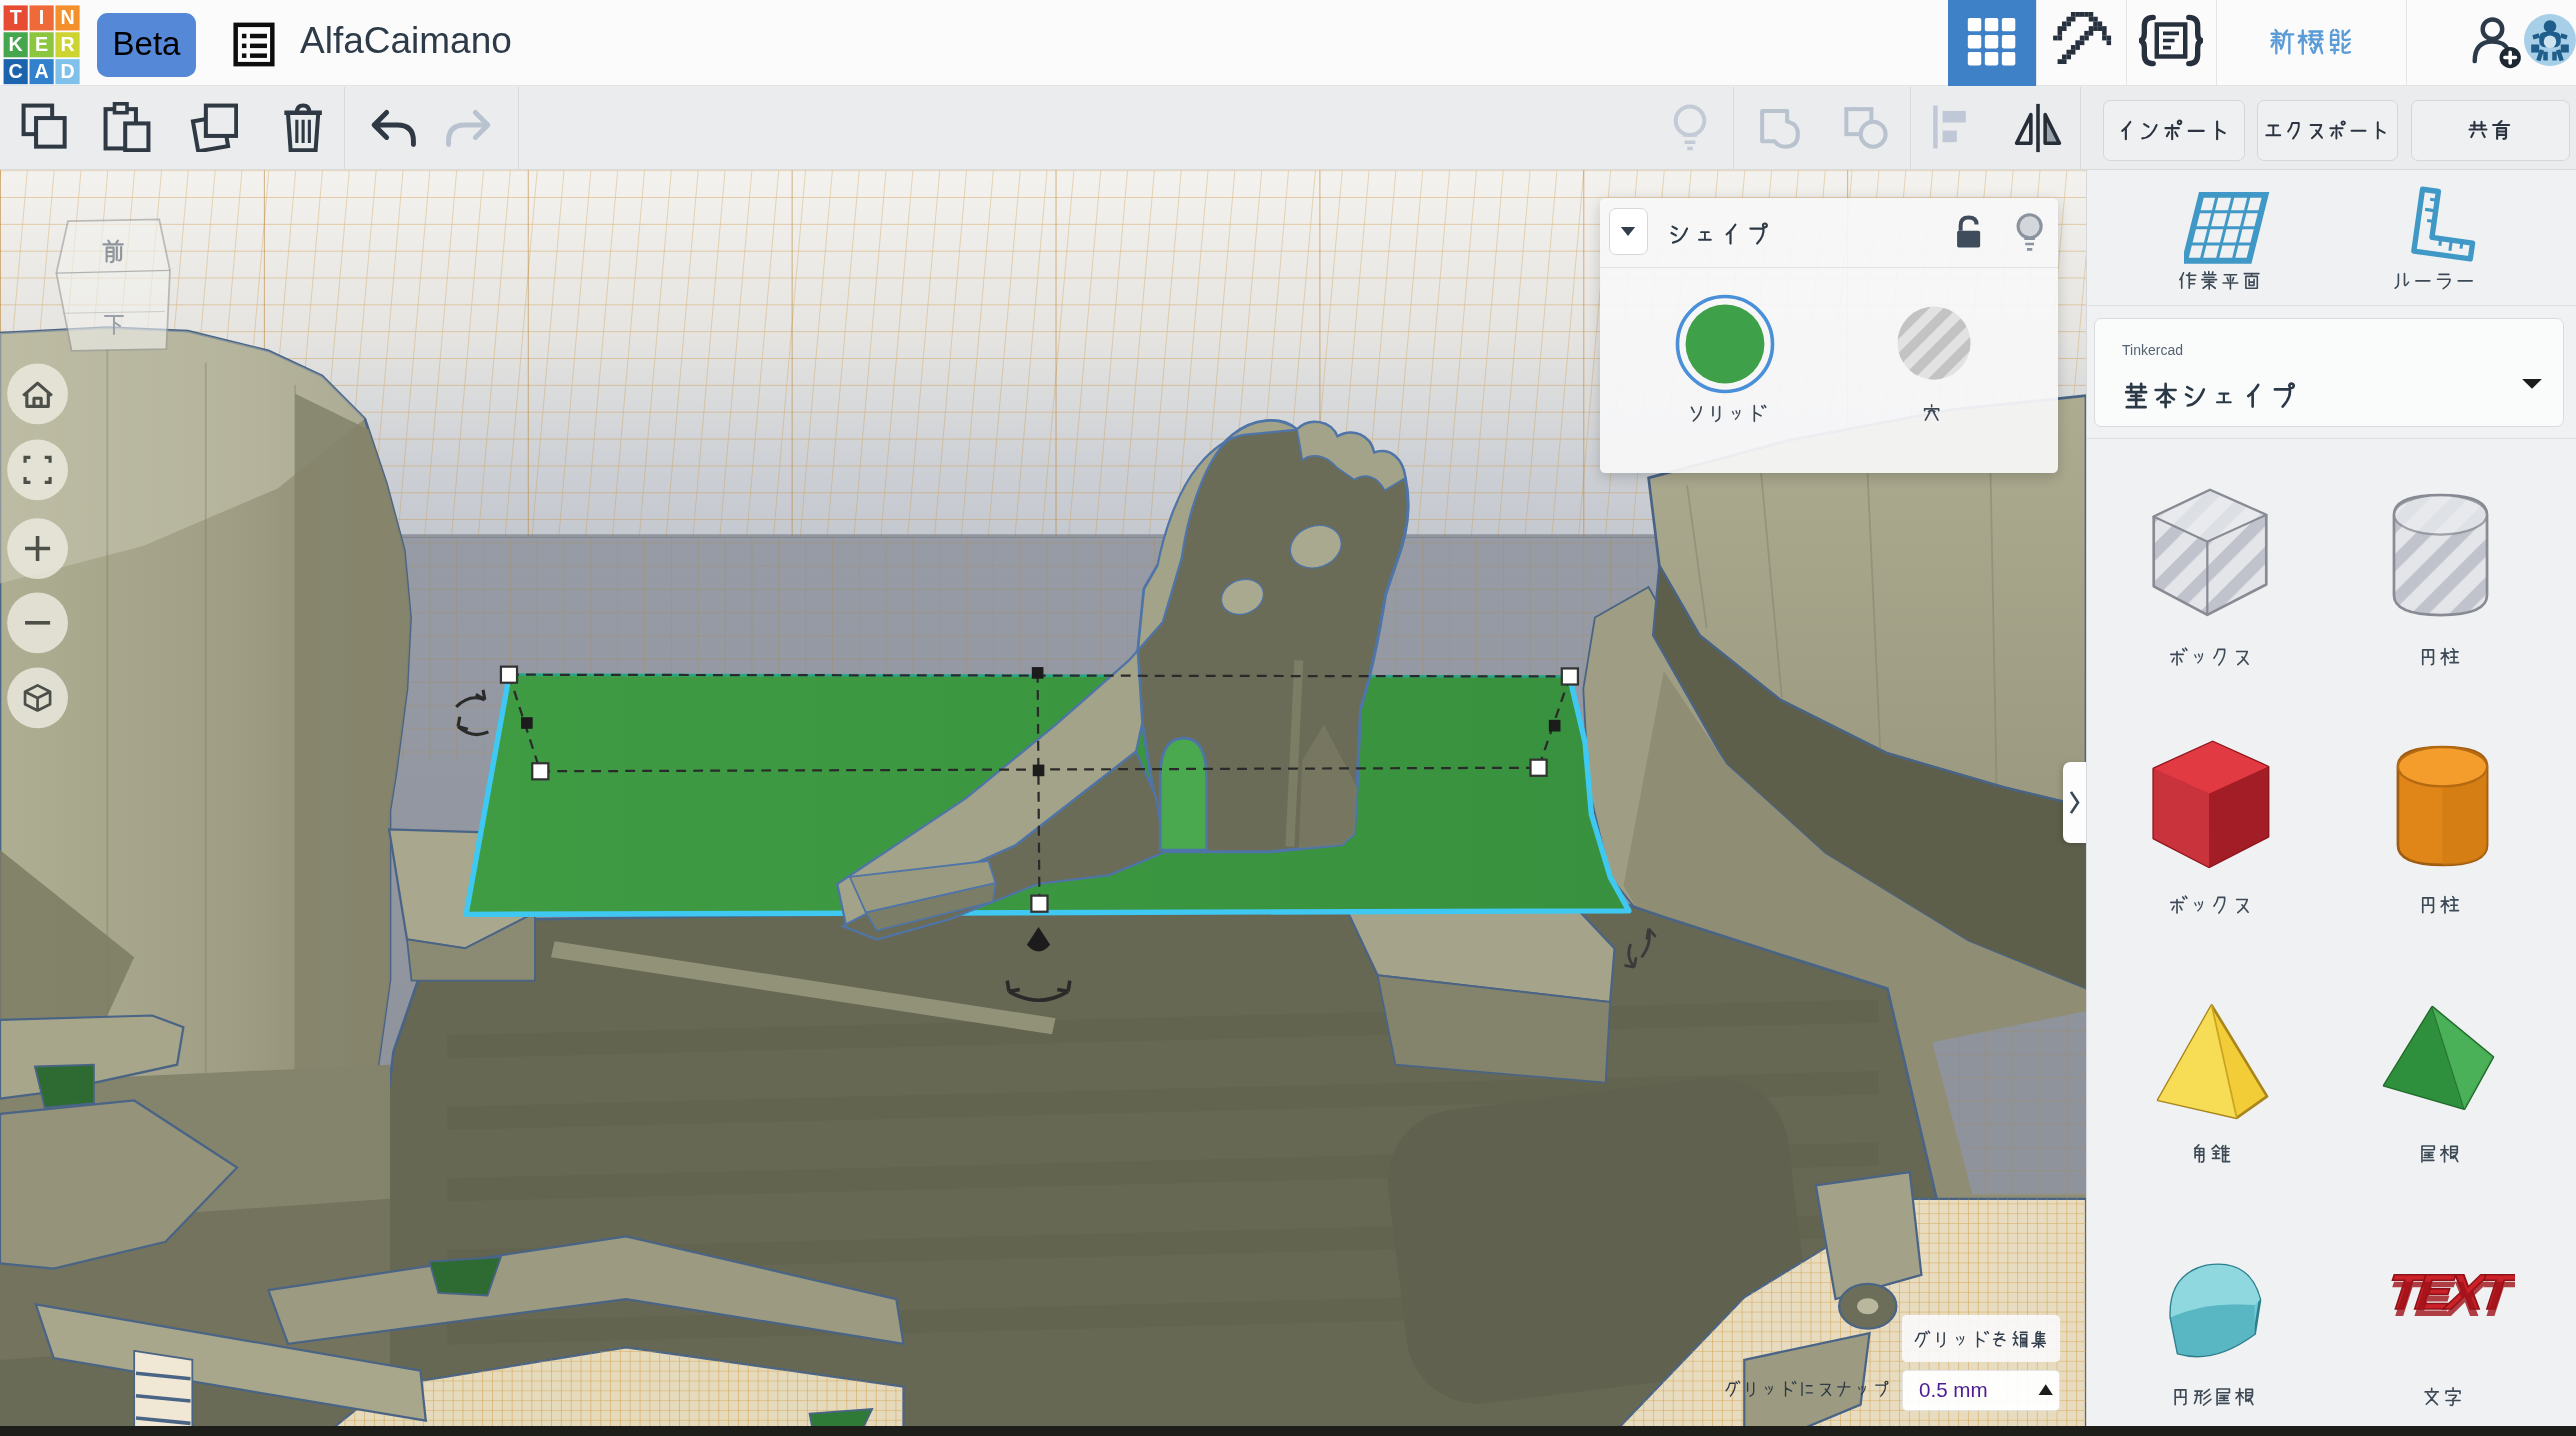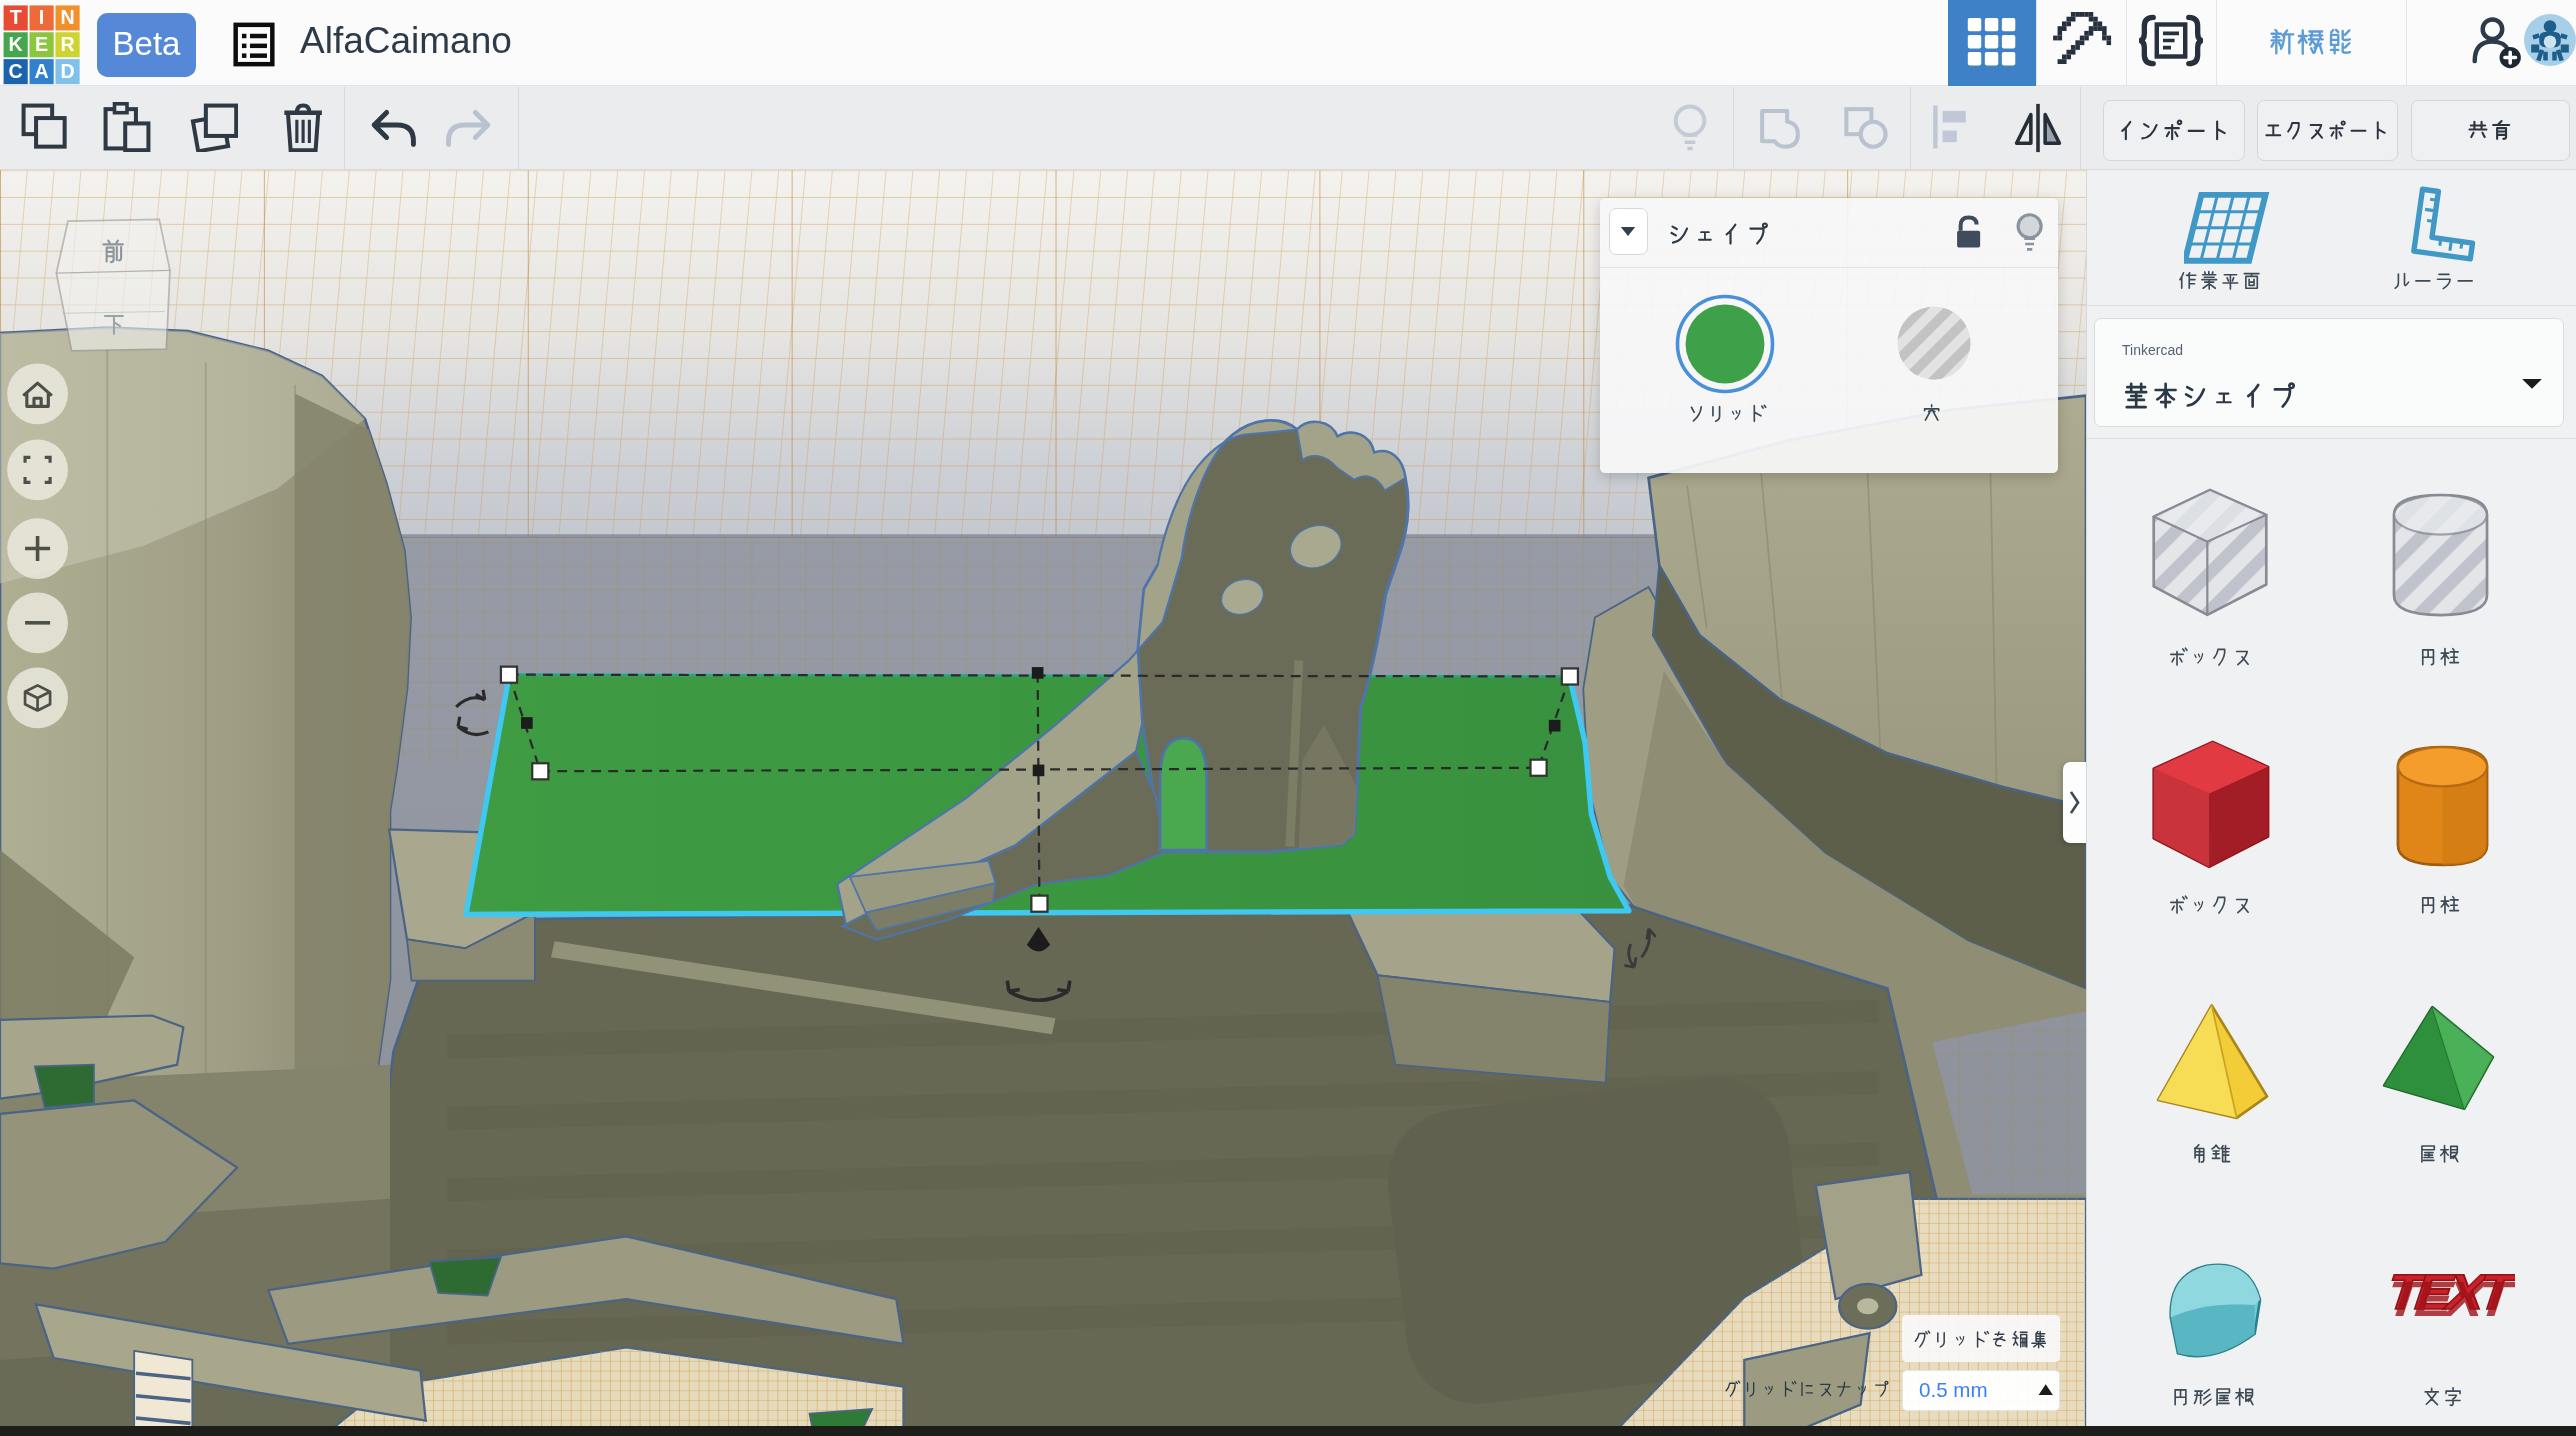--- a/index.html
+++ b/index.html
@@ -19,21 +19,21 @@
         <text x="46.5" y="57" font-size="22" font-weight="bold" fill="#fff" text-anchor="middle" font-family="Liberation Sans, sans-serif">E</text>
         <rect x="62" y="36" width="27" height="28" fill="#cdd32f"></rect>
         <text x="75.5" y="57" font-size="22" font-weight="bold" fill="#fff" text-anchor="middle" font-family="Liberation Sans, sans-serif">R</text>
         <rect x="4" y="66" width="27" height="28" fill="#1b63ac"></rect>
         <text x="17.5" y="87" font-size="22" font-weight="bold" fill="#fff" text-anchor="middle" font-family="Liberation Sans, sans-serif">C</text>
         <rect x="33" y="66" width="27" height="28" fill="#3181cd"></rect>
         <text x="46.5" y="87" font-size="22" font-weight="bold" fill="#fff" text-anchor="middle" font-family="Liberation Sans, sans-serif">A</text>
         <rect x="62" y="66" width="27" height="28" fill="#7fc1ea"></rect>
         <text x="75.5" y="87" font-size="22" font-weight="bold" fill="#fff" text-anchor="middle" font-family="Liberation Sans, sans-serif">D</text>
       </svg></div>
-    <div class="abs" style="left:97px;top:13.4px;width:99px;height:64px;background:#5589d8;border-radius:10.7px;color:#ffffff;font-size:33px;text-align:center;line-height:62px">Beta</div>
+    <div class="abs" style="left:97px;top:13.4px;width:99px;height:64px;background:#5589d8;border-radius:10.7px;color:#000000;font-size:33px;text-align:center;line-height:62px">Beta</div>
     <div class="abs" style="left:233px;top:21.5px"><svg width="42" height="45" viewBox="0 0 47 50" style="">
         <rect x="3" y="3" width="41" height="44" fill="none" stroke="#0d0d0d" stroke-width="5"></rect>
         <rect x="10" y="13" width="5" height="5" fill="#0d0d0d"></rect>
         <rect x="19" y="13" width="19" height="5" fill="#0d0d0d"></rect>
         <rect x="10" y="24" width="5" height="5" fill="#0d0d0d"></rect>
         <rect x="19" y="24" width="19" height="5" fill="#0d0d0d"></rect>
         <rect x="10" y="35" width="5" height="5" fill="#0d0d0d"></rect>
         <rect x="19" y="35" width="19" height="5" fill="#0d0d0d"></rect>
       </svg></div>
     <div class="abs" style="left:300px;top:19.7px;font-size:37px;font-weight:normal;color:#2d3a48">AlfaCaimano</div>
@@ -490,21 +490,21 @@
       <g transform="translate(126.2,11.0) scale(0.2000)">
         <path d="M16,38 L84,38 M54,12 Q52,56 28,90" fill="none" stroke="#2e3a45" stroke-width="7.5" stroke-linecap="round" stroke-linejoin="round"></path>
       </g>
       <g transform="translate(148.4,13.4) scale(0.1640)">
         <path d="M26,34 L34,50 M48,30 L55,46 M72,28 Q70,60 44,82" fill="none" stroke="#2e3a45" stroke-width="7.5" stroke-linecap="round" stroke-linejoin="round"></path>
       </g>
       <g transform="translate(167.8,11.0) scale(0.2000)">
         <path d="M20,28 L74,28 Q78,58 48,90 M80,7 A8,8 0 1 0 80.1,23 A8,8 0 1 0 80,7" fill="none" stroke="#2e3a45" stroke-width="7.5" stroke-linecap="round" stroke-linejoin="round"></path>
       </g>
     </svg></div>
-<div class="abs" style="left:1902px;top:1370px;width:158px;height:41px;background:rgba(255,255,255,0.95);border-radius:4.5px;border:0.9px solid #e3e4e5"><div class="abs" style="left:16px;top:7.2px;font-size:20.6px;color:#3b82f6">0.5 mm</div><svg width="158" height="41" viewBox="0 0 177 46" style="">
+<div class="abs" style="left:1902px;top:1370px;width:158px;height:41px;background:rgba(255,255,255,0.95);border-radius:4.5px;border:0.9px solid #e3e4e5"><div class="abs" style="left:16px;top:7.2px;font-size:20.6px;color:#4c1d95">0.5 mm</div><svg width="158" height="41" viewBox="0 0 177 46" style="">
       <path d="M152,27 L160,15 L168,27 Z" fill="#1c1c1c"></path>
     </svg></div>
 <div class="abs" style="left:2086px;top:170px;width:490px;height:1267px;background:#f0f1f2;border-left:0.9px solid #d6d7d8"></div>
 <div class="abs" style="left:2184px;top:186px"><svg width="89" height="82" viewBox="0 0 100 92" style="">
       <g transform="translate(6,8) skewX(-14) scale(1,0.95)">
         <rect x="14" y="2" width="72" height="78" fill="none" stroke="#3f98c6" stroke-width="7"></rect>
         <path d="M14,22 L86,22 M14,41 L86,41 M14,60 L86,60 M32,2 L32,80 M50,2 L50,80 M68,2 L68,80" stroke="#3f98c6" stroke-width="3.5"></path>
       </g>
     </svg></div>
 <div class="abs" style="left:2390px;top:186px"><svg width="93" height="82" viewBox="0 0 104 92" style="">

